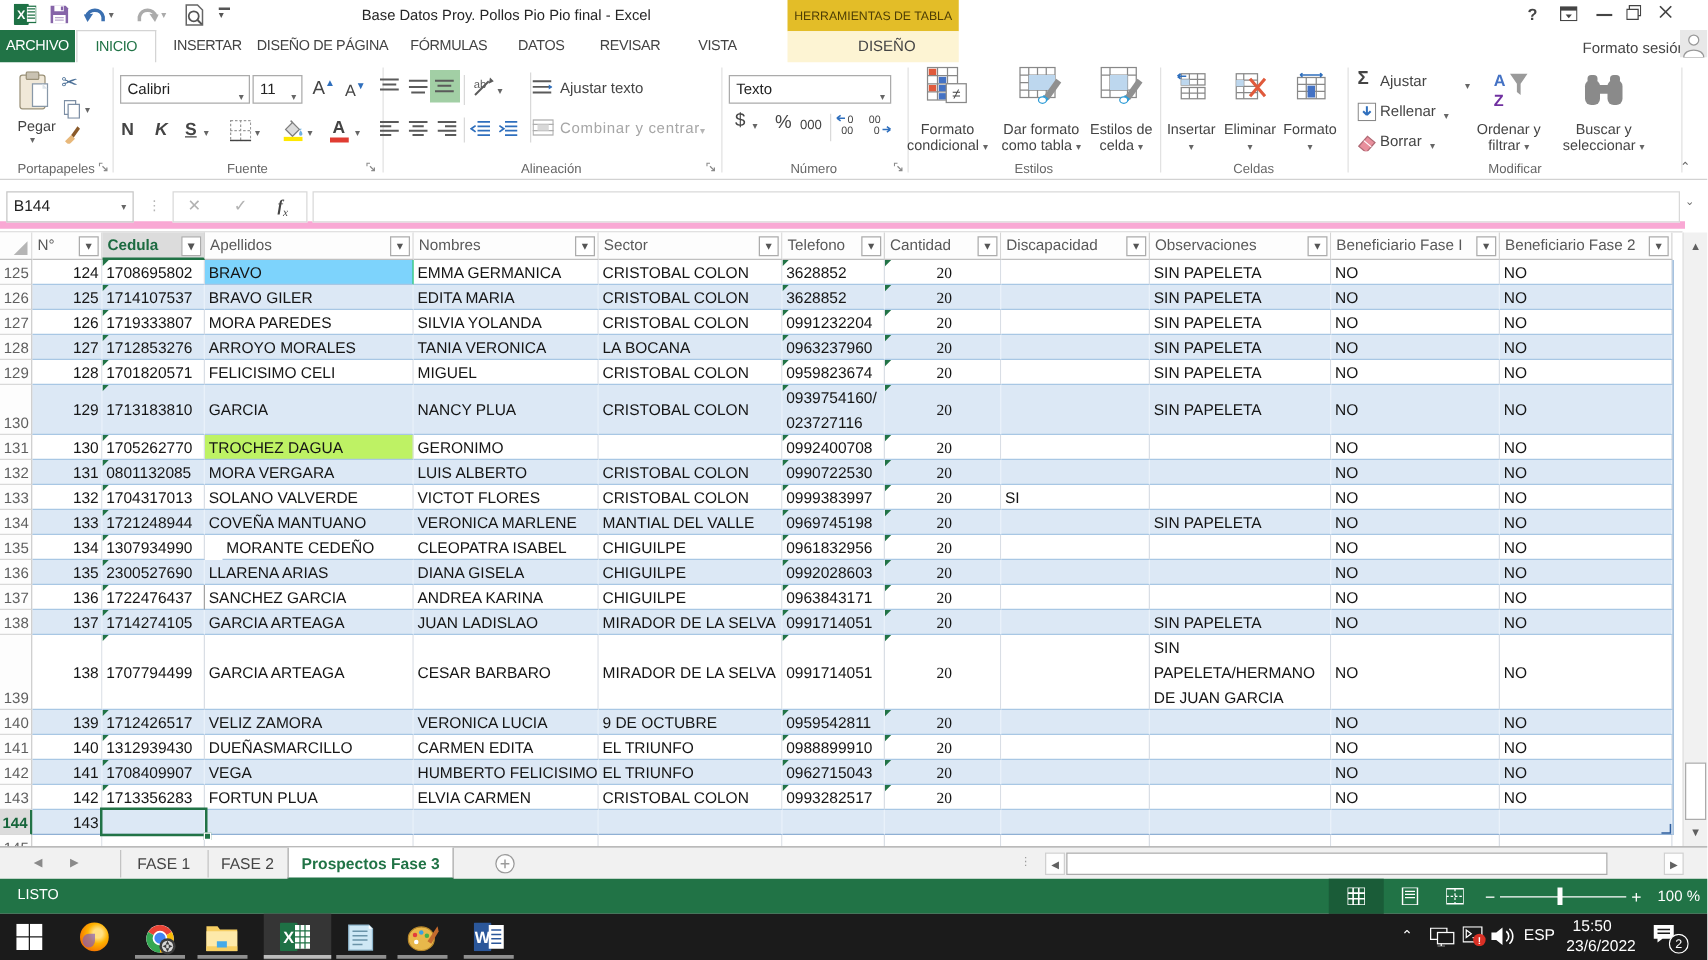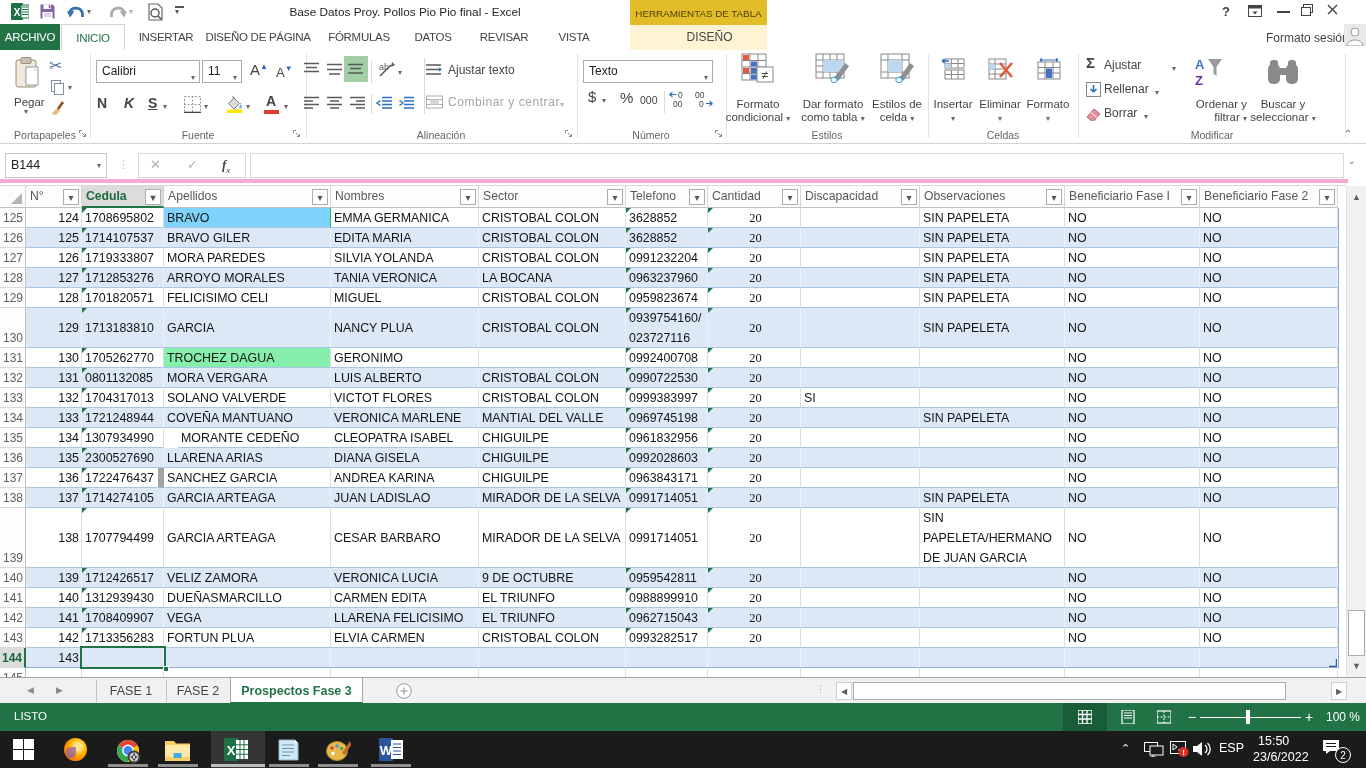--- a/index.html
+++ b/index.html
@@ -18,21 +18,21 @@
 #ctx-gold { position:absolute; left:630px; top:0; width:137px; height:25px; background:#e3bd28; color:#4e3e05; font-size:9.8px; text-align:center; line-height:27px; }
 #ctx-pale { position:absolute; left:630px; top:25px; width:137px; height:25px; background:#fdf4d3; color:#444; font-size:12px; text-align:center; line-height:25px; text-indent:22px; }
 
 #ribbon { position:absolute; left:0; top:50px; width:1366px; height:94px; background:#fff; border-bottom:1px solid #d2d2d2; }
 .gsep { position:absolute; top:4px; height:84px; width:1px; background:#e2e2e2; }
 .glabel { position:absolute; top:79px; height:14px; font-size:10.5px; color:#666; text-align:center; white-space:nowrap; }
 .dd { color:#666; font-size:8px; }
 .combo { position:absolute; background:#fff; border:1px solid #ababab; font-size:12px; color:#222; line-height:20px; padding-left:5px; }
 .combo .ca { position:absolute; right:4px; top:0; color:#666; font-size:8px; }
 
-#fbar { position:absolute; left:0; top:144px; width:1348px; height:39px; background:#fff; border-bottom:4px solid #f9a8d4; }
+#fbar { position:absolute; left:0; top:144px; width:1348px; height:39px; background:#fff; border-bottom:6px solid #f9a8d4; }
 #namebox { position:absolute; left:5px; top:9px; width:102px; height:25px; background:#fff; border:1px solid #c6c6c6; font-size:12.5px; color:#222; line-height:23px; padding-left:5px; }
 #fxbox { position:absolute; left:138px; top:9px; width:108px; height:25px; border:1px solid #d9d9d9; background:#fff; }
 #finput { position:absolute; left:250px; top:9px; width:1094px; height:25px; border:1px solid #d9d9d9; background:#fff; }
 
 .hcell { position:absolute; background:#fdfdfd; border-right:1px solid #d5d5d5; border-bottom:1px solid #c0c0c0; color:#595959; font-size:12.2px; }
 .htxt { position:absolute; left:4px; top:3px; }
 .hsel { background:#dcdcdc; color:#1d6b41; font-weight:bold; border-bottom:2px solid #217346; }
 .fbtn { position:absolute; right:2px; top:3px; width:16px; height:16px; background:#fff; border:1px solid #acacac; color:#555; font-size:10px; line-height:15px; text-align:center; }
 .corner { background:#fdfdfd; }
 .cnr { position:absolute; right:3px; bottom:3px; width:0; height:0; border-left:11px solid transparent; border-bottom:11px solid #b5b5b5; }
@@ -347,21 +347,21 @@
   <path d="M5 5.5 l6 5" stroke="#fff"></path>
     </svg>
 <div class="abs" style="left:1104px;top:57px;font-size:12px;color:#444;white-space:nowrap;line-height:13px;">Borrar</div>
 <span class="abs" style="left:1144px;top:62px;color:#666;font-size:8px">▾</span>
 <svg class="abs" style="left:1190px;top:5px" width="34" height="38" viewBox="0 0 34 38">
   <text x="5" y="14" font-size="13" font-weight="bold" fill="#4472c4">A</text>
   <text x="5" y="30" font-size="13" font-weight="bold" fill="#7030a0">Z</text>
   <path d="M18 4 h14 l-5.5 8 v9 l-3 -2.5 v-6.5z" fill="#9a9a9a"></path>
     </svg>
 <div class="abs" style="left:1167px;top:48px;font-size:11.5px;color:#444;white-space:nowrap;line-height:13px;">
-      <div style="width:80px;text-align:right">Ordenar y<br>filtrar <span class="dd">▾</span></div>
+      <div style="width:80px;text-align:center">Ordenar y<br>filtrar <span class="dd">▾</span></div>
     </div>
 <svg class="abs" style="left:1266px;top:8px" width="34" height="30" viewBox="0 0 34 30">
   <rect x="2" y="6" width="12" height="20" rx="5" fill="#8a8a8a"></rect>
   <rect x="20" y="6" width="12" height="20" rx="5" fill="#8a8a8a"></rect>
   <rect x="13" y="10" width="8" height="7" fill="#8a8a8a"></rect>
   <rect x="4" y="2" width="8" height="7" rx="3" fill="#8a8a8a"></rect>
   <rect x="22" y="2" width="8" height="7" rx="3" fill="#8a8a8a"></rect>
     </svg>
 <div class="abs" style="left:1243px;top:48px;font-size:11.5px;color:#444;white-space:nowrap;line-height:13px;">
       <div style="width:80px;text-align:center">Buscar y<br>seleccionar <span class="dd">▾</span></div>
@@ -449,21 +449,21 @@
 <div class="cell" style="left:479px;top:308px;width:147px;height:40px;background:#dce8f5;border-right:1px solid #e9f1fa">CRISTOBAL COLON</div>
 <div class="cell" style="left:626px;top:308px;width:82px;height:40px;background:#dce8f5;border-right:1px solid #e9f1fa"><span class="tri"></span>0939754160/<br>023727116</div>
 <div class="cell ctr" style="left:708px;top:308px;width:93px;height:40px;background:#dce8f5;border-right:1px solid #e9f1fa"><span class="tri"></span>20</div>
 <div class="cell" style="left:801px;top:308px;width:119px;height:40px;background:#dce8f5;border-right:1px solid #e9f1fa"></div>
 <div class="cell" style="left:920px;top:308px;width:145px;height:40px;background:#dce8f5;border-right:1px solid #e9f1fa">SIN PAPELETA</div>
 <div class="cell" style="left:1065px;top:308px;width:135px;height:40px;background:#dce8f5;border-right:1px solid #e9f1fa">NO</div>
 <div class="cell" style="left:1200px;top:308px;width:138px;height:40px;background:#dce8f5;border-right:1px solid #e9f1fa">NO</div>
 <div class="rh" style="top:348px;height:20px">131</div>
 <div class="cell num" style="left:26px;top:348px;width:56px;height:20px;background:#ffffff;border-right:1px solid #d9dee5">130</div>
 <div class="cell" style="left:82px;top:348px;width:82px;height:20px;background:#ffffff;border-right:1px solid #d9dee5"><span class="tri"></span>1705262770</div>
-<div class="cell" style="left:164px;top:348px;width:167px;height:20px;background:#86efac;border-right:1px solid #d9dee5">TROCHEZ DAGUA</div>
+<div class="cell" style="left:164px;top:348px;width:167px;height:20px;background:#bef264;border-right:1px solid #d9dee5">TROCHEZ DAGUA</div>
 <div class="cell" style="left:331px;top:348px;width:148px;height:20px;background:#ffffff;border-right:1px solid #d9dee5">GERONIMO</div>
 <div class="cell" style="left:479px;top:348px;width:147px;height:20px;background:#ffffff;border-right:1px solid #d9dee5"></div>
 <div class="cell" style="left:626px;top:348px;width:82px;height:20px;background:#ffffff;border-right:1px solid #d9dee5"><span class="tri"></span>0992400708</div>
 <div class="cell ctr" style="left:708px;top:348px;width:93px;height:20px;background:#ffffff;border-right:1px solid #d9dee5"><span class="tri"></span>20</div>
 <div class="cell" style="left:801px;top:348px;width:119px;height:20px;background:#ffffff;border-right:1px solid #d9dee5"></div>
 <div class="cell" style="left:920px;top:348px;width:145px;height:20px;background:#ffffff;border-right:1px solid #d9dee5"></div>
 <div class="cell" style="left:1065px;top:348px;width:135px;height:20px;background:#ffffff;border-right:1px solid #d9dee5">NO</div>
 <div class="cell" style="left:1200px;top:348px;width:138px;height:20px;background:#ffffff;border-right:1px solid #d9dee5">NO</div>
 <div class="rh" style="top:368px;height:20px">132</div>
 <div class="cell num" style="left:26px;top:368px;width:56px;height:20px;background:#dce8f5;border-right:1px solid #e9f1fa">131</div>
@@ -520,21 +520,21 @@
 <div class="cell" style="left:331px;top:448px;width:148px;height:20px;background:#dce8f5;border-right:1px solid #e9f1fa">DIANA GISELA</div>
 <div class="cell" style="left:479px;top:448px;width:147px;height:20px;background:#dce8f5;border-right:1px solid #e9f1fa">CHIGUILPE</div>
 <div class="cell" style="left:626px;top:448px;width:82px;height:20px;background:#dce8f5;border-right:1px solid #e9f1fa"><span class="tri"></span>0992028603</div>
 <div class="cell ctr" style="left:708px;top:448px;width:93px;height:20px;background:#dce8f5;border-right:1px solid #e9f1fa"><span class="tri"></span>20</div>
 <div class="cell" style="left:801px;top:448px;width:119px;height:20px;background:#dce8f5;border-right:1px solid #e9f1fa"></div>
 <div class="cell" style="left:920px;top:448px;width:145px;height:20px;background:#dce8f5;border-right:1px solid #e9f1fa"></div>
 <div class="cell" style="left:1065px;top:448px;width:135px;height:20px;background:#dce8f5;border-right:1px solid #e9f1fa">NO</div>
 <div class="cell" style="left:1200px;top:448px;width:138px;height:20px;background:#dce8f5;border-right:1px solid #e9f1fa">NO</div>
 <div class="rh" style="top:468px;height:20px">137</div>
 <div class="cell num" style="left:26px;top:468px;width:56px;height:20px;background:#ffffff;border-right:1px solid #d9dee5">136</div>
-<div class="cell" style="left:82px;top:468px;width:82px;height:20px;background:#ffffff;border-right:6px solid #a3a3a3"><span class="tri"></span>1722476437</div>
+<div class="cell" style="left:82px;top:468px;width:82px;height:20px;background:#ffffff;border-right:1px solid #a3a3a3"><span class="tri"></span>1722476437</div>
 <div class="cell" style="left:164px;top:468px;width:167px;height:20px;background:#ffffff;border-right:1px solid #d9dee5">SANCHEZ GARCIA</div>
 <div class="cell" style="left:331px;top:468px;width:148px;height:20px;background:#ffffff;border-right:1px solid #d9dee5">ANDREA KARINA</div>
 <div class="cell" style="left:479px;top:468px;width:147px;height:20px;background:#ffffff;border-right:1px solid #d9dee5">CHIGUILPE</div>
 <div class="cell" style="left:626px;top:468px;width:82px;height:20px;background:#ffffff;border-right:1px solid #d9dee5"><span class="tri"></span>0963843171</div>
 <div class="cell ctr" style="left:708px;top:468px;width:93px;height:20px;background:#ffffff;border-right:1px solid #d9dee5"><span class="tri"></span>20</div>
 <div class="cell" style="left:801px;top:468px;width:119px;height:20px;background:#ffffff;border-right:1px solid #d9dee5"></div>
 <div class="cell" style="left:920px;top:468px;width:145px;height:20px;background:#ffffff;border-right:1px solid #d9dee5"></div>
 <div class="cell" style="left:1065px;top:468px;width:135px;height:20px;background:#ffffff;border-right:1px solid #d9dee5">NO</div>
 <div class="cell" style="left:1200px;top:468px;width:138px;height:20px;background:#ffffff;border-right:1px solid #d9dee5">NO</div>
 <div class="rh" style="top:488px;height:20px">138</div>
@@ -582,21 +582,21 @@
 <div class="cell" style="left:626px;top:588px;width:82px;height:20px;background:#ffffff;border-right:1px solid #d9dee5"><span class="tri"></span>0988899910</div>
 <div class="cell ctr" style="left:708px;top:588px;width:93px;height:20px;background:#ffffff;border-right:1px solid #d9dee5"><span class="tri"></span>20</div>
 <div class="cell" style="left:801px;top:588px;width:119px;height:20px;background:#ffffff;border-right:1px solid #d9dee5"></div>
 <div class="cell" style="left:920px;top:588px;width:145px;height:20px;background:#ffffff;border-right:1px solid #d9dee5"></div>
 <div class="cell" style="left:1065px;top:588px;width:135px;height:20px;background:#ffffff;border-right:1px solid #d9dee5">NO</div>
 <div class="cell" style="left:1200px;top:588px;width:138px;height:20px;background:#ffffff;border-right:1px solid #d9dee5">NO</div>
 <div class="rh" style="top:608px;height:20px">142</div>
 <div class="cell num" style="left:26px;top:608px;width:56px;height:20px;background:#dce8f5;border-right:1px solid #e9f1fa">141</div>
 <div class="cell" style="left:82px;top:608px;width:82px;height:20px;background:#dce8f5;border-right:1px solid #e9f1fa"><span class="tri"></span>1708409907</div>
 <div class="cell" style="left:164px;top:608px;width:167px;height:20px;background:#dce8f5;border-right:1px solid #e9f1fa">VEGA</div>
-<div class="cell" style="left:331px;top:608px;width:148px;height:20px;background:#dce8f5;border-right:1px solid #e9f1fa">LLARENA FELICISIMO</div>
+<div class="cell" style="left:331px;top:608px;width:148px;height:20px;background:#dce8f5;border-right:1px solid #e9f1fa">HUMBERTO FELICISIMO</div>
 <div class="cell" style="left:479px;top:608px;width:147px;height:20px;background:#dce8f5;border-right:1px solid #e9f1fa">EL TRIUNFO</div>
 <div class="cell" style="left:626px;top:608px;width:82px;height:20px;background:#dce8f5;border-right:1px solid #e9f1fa"><span class="tri"></span>0962715043</div>
 <div class="cell ctr" style="left:708px;top:608px;width:93px;height:20px;background:#dce8f5;border-right:1px solid #e9f1fa"><span class="tri"></span>20</div>
 <div class="cell" style="left:801px;top:608px;width:119px;height:20px;background:#dce8f5;border-right:1px solid #e9f1fa"></div>
 <div class="cell" style="left:920px;top:608px;width:145px;height:20px;background:#dce8f5;border-right:1px solid #e9f1fa"></div>
 <div class="cell" style="left:1065px;top:608px;width:135px;height:20px;background:#dce8f5;border-right:1px solid #e9f1fa">NO</div>
 <div class="cell" style="left:1200px;top:608px;width:138px;height:20px;background:#dce8f5;border-right:1px solid #e9f1fa">NO</div>
 <div class="rh" style="top:628px;height:20px">143</div>
 <div class="cell num" style="left:26px;top:628px;width:56px;height:20px;background:#ffffff;border-right:1px solid #d9dee5">142</div>
 <div class="cell" style="left:82px;top:628px;width:82px;height:20px;background:#ffffff;border-right:1px solid #d9dee5"><span class="tri"></span>1713356283</div>

